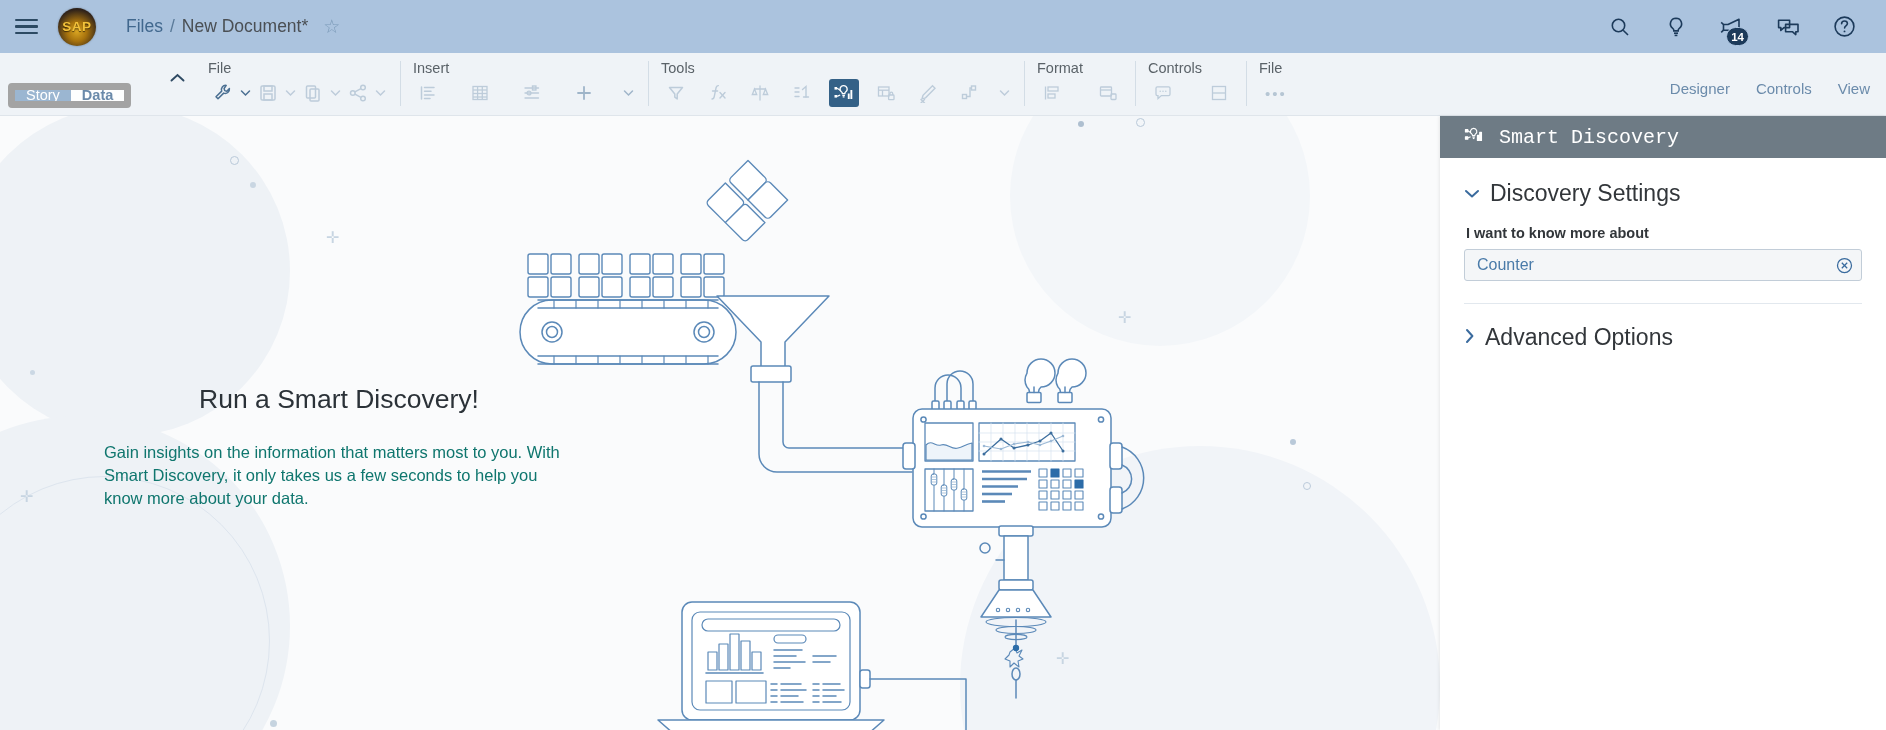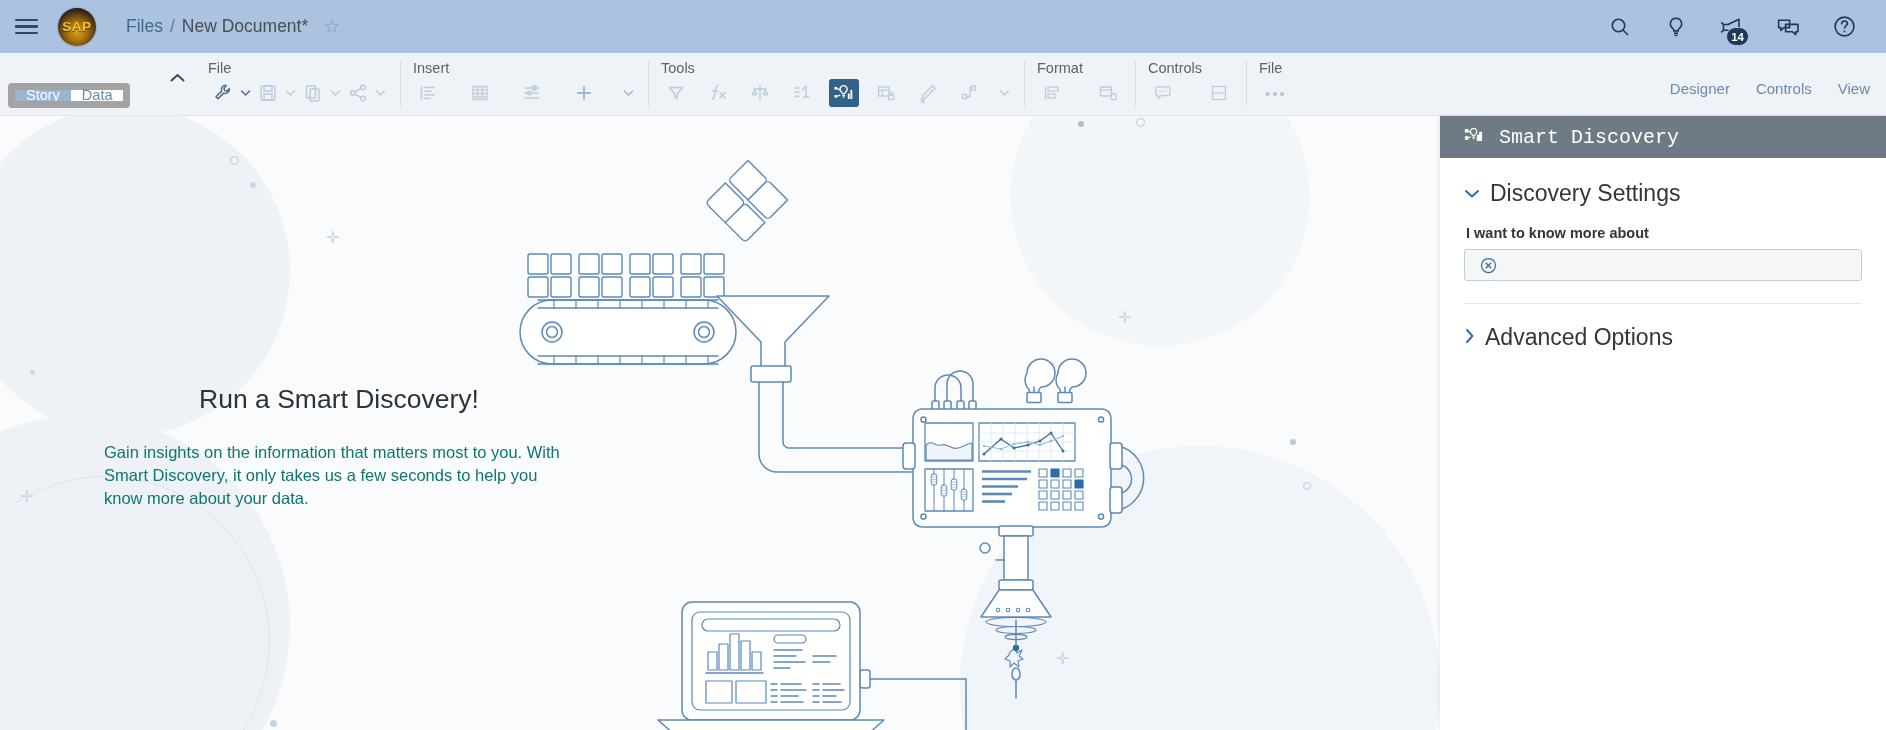--- a/index.html
+++ b/index.html
@@ -74,21 +74,21 @@
   .storydata {
     position: absolute; left: 8px; top: 83px;
     display: flex; border: 7px solid #a3a3a3; border-radius: 4px; overflow: hidden;
     height: 25px; background: #fff;
   }
   .sd-seg {
     padding: 0 11px; font-size: 14.5px; display: flex; align-items: center;
     cursor: pointer; line-height: 1;
   }
   .sd-seg.active { background: #9bb6d1; color: #ffffff; }
-  .sd-seg.inactive { background: #fdfefe; color: #6a8aaa; }
+  .sd-seg.inactive { background: #fdfefe; color: #6a8aaa; font-weight: bold; }
 
   .ribbon-collapse {
     position: absolute; left: 162px; top: 66px; width: 30px; height: 24px;
     display: flex; align-items: center; justify-content: center; cursor: pointer;
   }
 
   .rib-groups {
     position: absolute; left: 196px; top: 53px; height: 63px;
     display: flex; align-items: stretch;
   }
@@ -826,20 +826,21 @@
         <span>
           <svg width="16" height="11" viewBox="0 0 16 11" fill="none" stroke="#3a6b9e" stroke-width="2" stroke-linecap="round" stroke-linejoin="round">
             <polyline points="2,3 8,8.4 14,3"></polyline>
           </svg>
         </span>
         <span class="sect-title">Discovery Settings</span>
       </div>
 
       <div class="field-label">I want to know more about</div>
       <div class="input-wrap">
+        <span class="input-val">Counter</span>
         <span class="clear-icon">
           <svg width="17" height="17" viewBox="0 0 17 17" fill="none" stroke="#3a6b9e" stroke-width="1.25">
             <circle cx="8.5" cy="8.5" r="7"></circle>
             <line x1="5.8" y1="5.8" x2="11.2" y2="11.2"></line>
               <line x1="11.2" y1="5.8" x2="5.8" y2="11.2"></line>
           </svg>
         </span>
       </div>
 
       <div class="panel-sep"></div>

